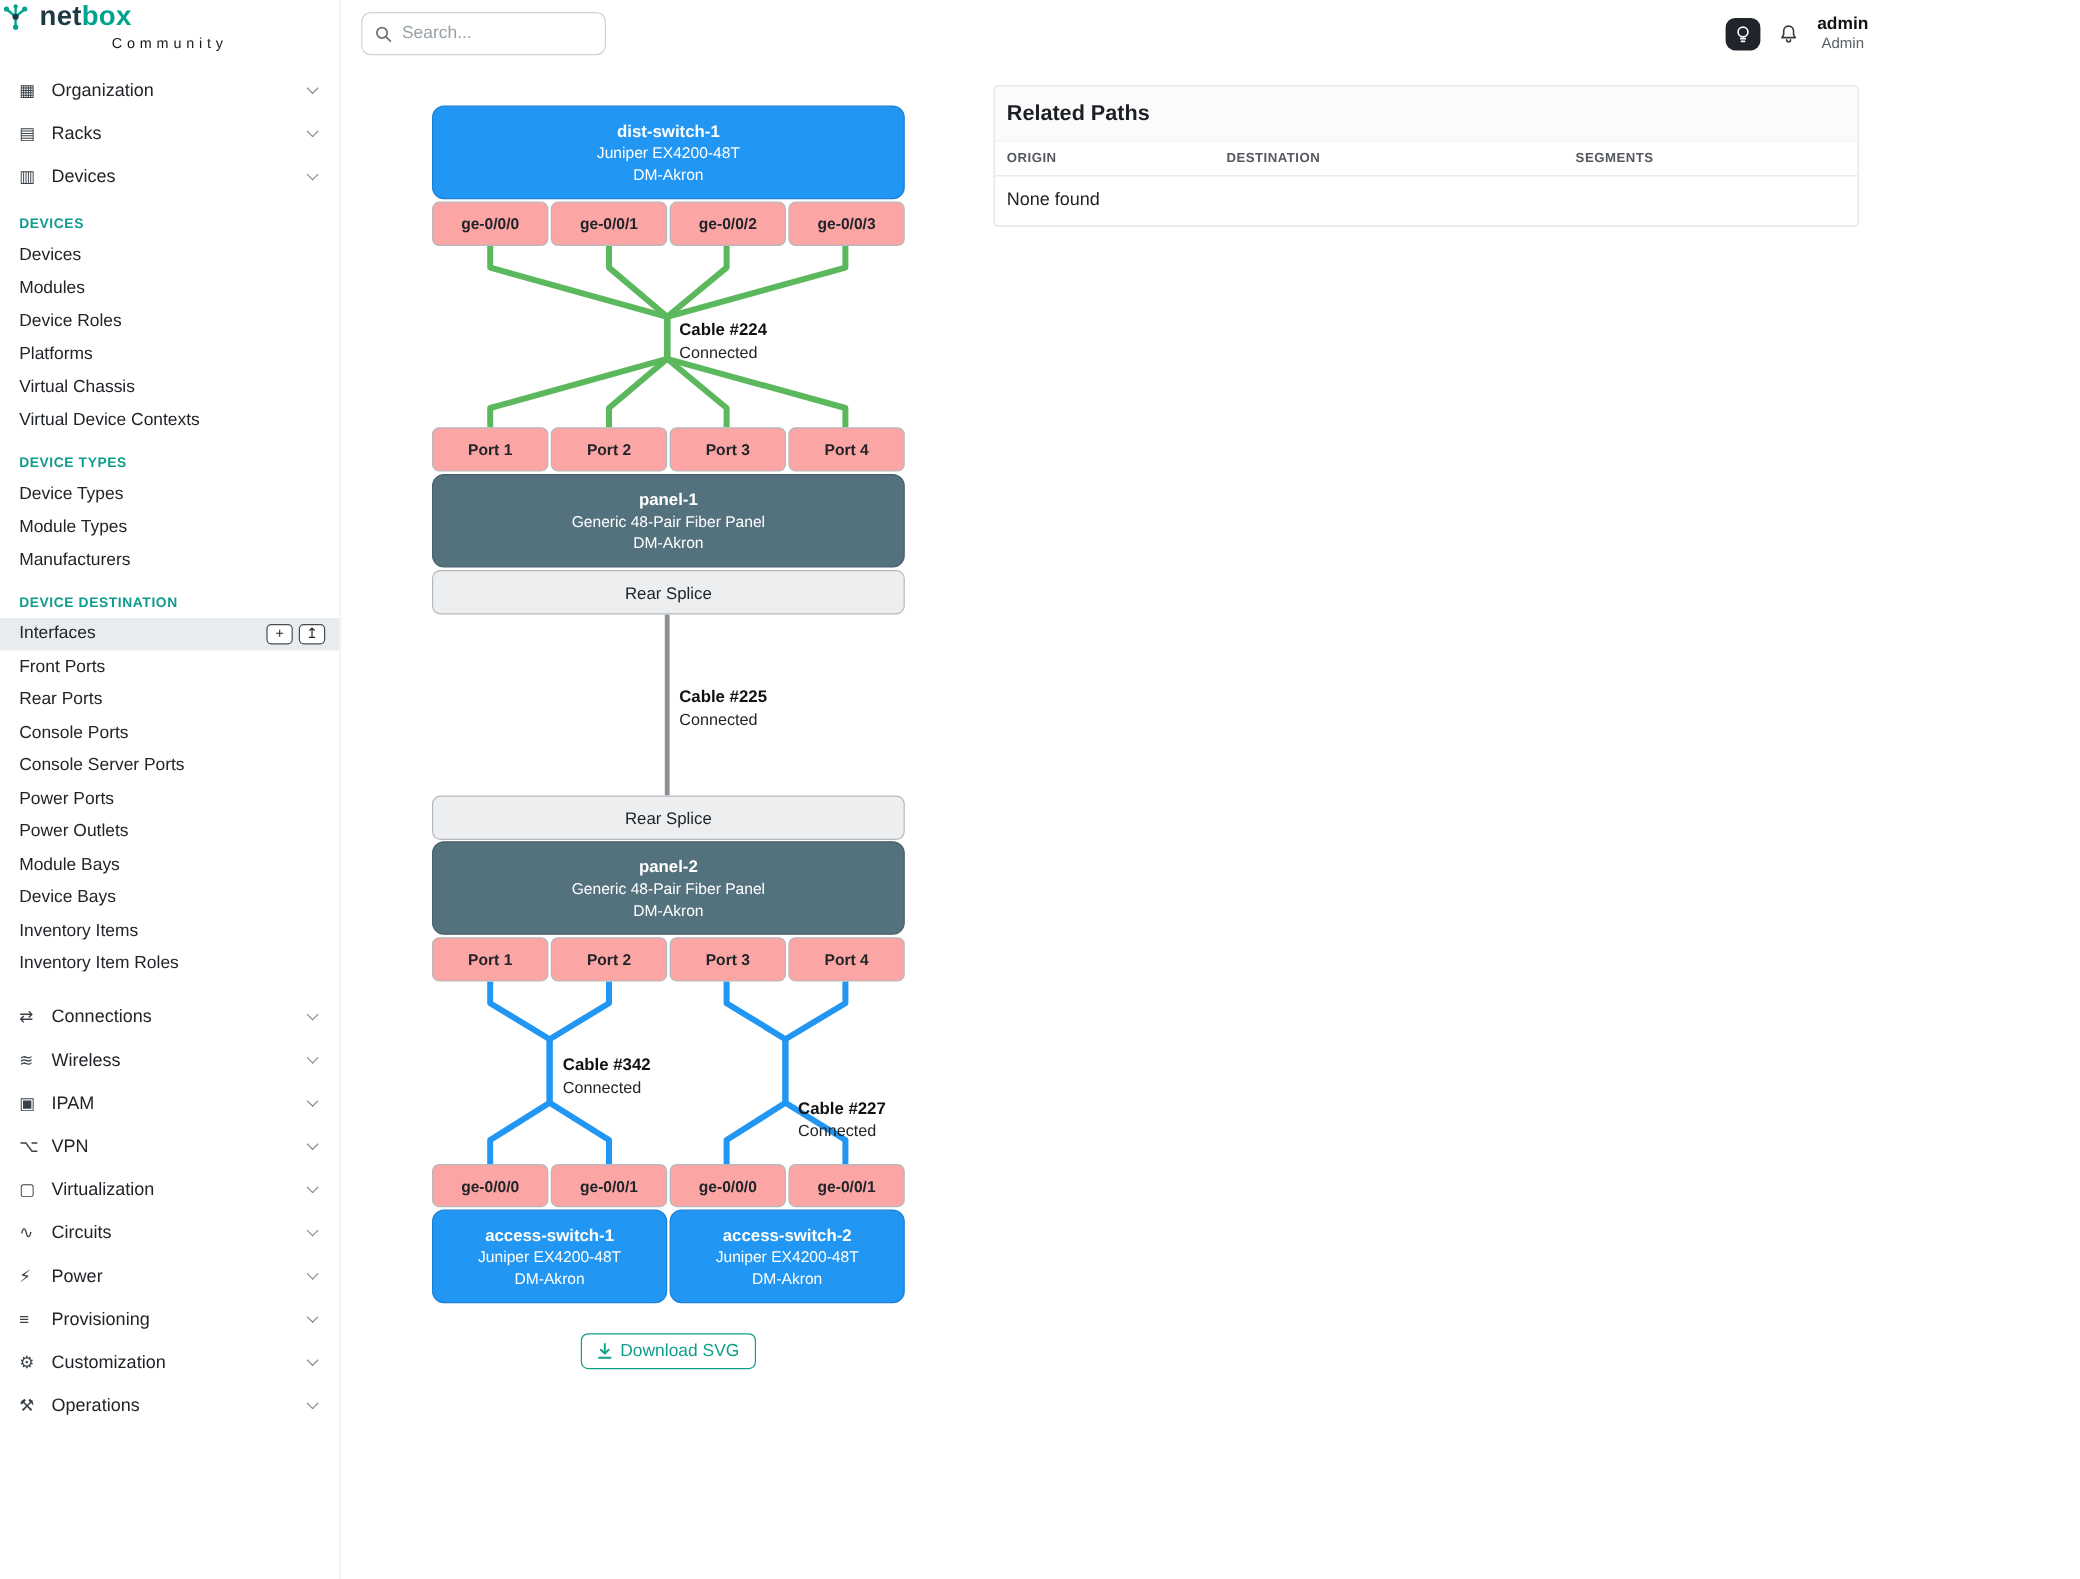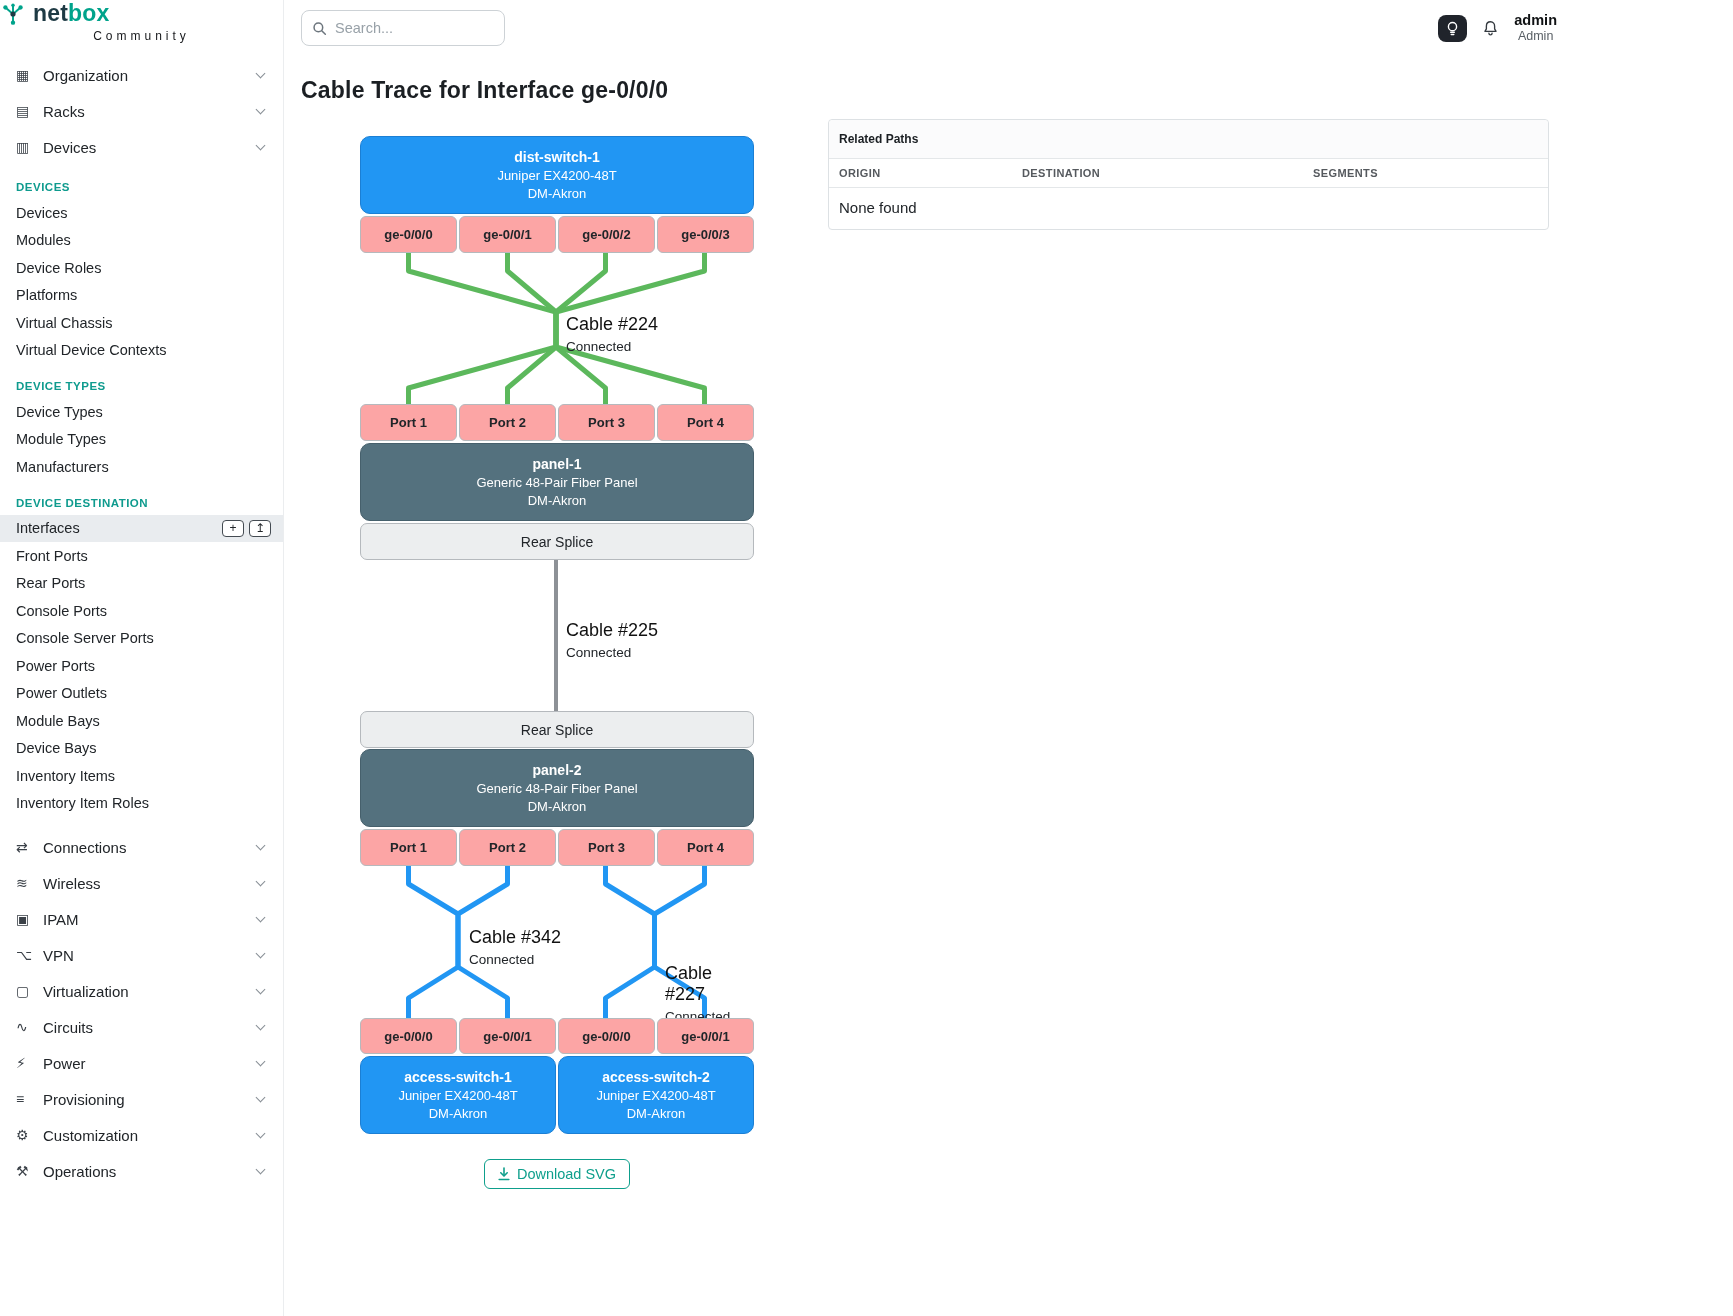--- a/index.html
+++ b/index.html
@@ -58,31 +58,31 @@
   .dev-box.blue { background:#2196f3; border:1px solid #1b7fd4; }
   .dev-box.slate { background:#54717e; border:1px solid #46606c; }
   .dev-name { font-size:14px; font-weight:700; }
   .dev-line { font-size:13px; }
   .ports-row { display:flex; gap:2px; }
   .port { flex:1; background:#fca5a5; border:1px solid #b5b9bd; border-radius:6px;
     display:flex; align-items:center; justify-content:center; font-size:13px; font-weight:700; cursor:pointer; }
   .splice { background:#eceeef; border:1px solid #b5b9bd; border-radius:7px;
     display:flex; align-items:center; justify-content:center; font-size:14px; font-weight:500; cursor:pointer; }
   .cable-label { position:absolute; cursor:pointer; }
-  .cl-name { font-size:18px; font-weight:400; color:#111; }
+  .cl-name { font-size:14px; font-weight:700; color:#111; }
   .cl-status { font-size:13.5px; margin-top:4px; color:#212529; }
 
   .download-row { width:394px; margin-left:59px; display:flex; justify-content:center; margin-top:24px; }
   .dl-btn { display:flex; align-items:center; gap:7px; background:#fff; border:1px solid #0e9f8c;
     color:#0e9f8c; border-radius:6px; padding:6px 13px; font-size:14.5px; font-weight:500;
     font-family:inherit; cursor:pointer; }
 
   
   .paths-card { margin-left:74px; width:721px; border:1px solid #dde1e4; border-radius:4px; background:#fff; }
-  .card-header { padding:12px 10px; font-size:12px; font-weight:600; color:#1b1f23;
+  .card-header { padding:12px 10px; font-size:18px; font-weight:600; color:#1b1f23;
     border-bottom:1px solid #e4e7e9; background:#fbfbfc; border-radius:4px 4px 0 0; }
   .table-head { display:grid; grid-template-columns:183px 291px 1fr; padding:8px 10px;
     border-bottom:1px solid #e4e7e9; }
   .table-head span { font-size:11px; font-weight:700; letter-spacing:.4px; color:#55595e; cursor:pointer; }
   .table-empty { padding:11px 10px 13px 10px; font-size:15px; color:#212529; }
 </style>
 </head>
 <body>
 
 <div class="app">
@@ -233,21 +233,20 @@
             </svg>
           </span>
           <div class="user">
             <div class="user-name">admin</div>
             <div class="user-role">Admin</div>
           </div>
         </div>
       </header>
 
       <section class="content">
-        <h1>Cable Trace for Interface ge-0/0/0</h1>
 
         <div class="trace-layout">
           <div class="diagram-col">
             <div class="diagram">
 
               <svg class="cables" width="394" height="1016">
 
                 <path d="M48.5 134 L48.5 152 L196 193 L196 228 L48.5 269 L48.5 285" fill="none" stroke-width="5" stroke-linejoin="round" stroke="#5cb85c"></path>
                 <path d="M147.5 134 L147.5 152 L196 193 L196 228 L147.5 269 L147.5 285" fill="none" stroke-width="5" stroke-linejoin="round" stroke="#5cb85c"></path>
                 <path d="M245.5 134 L245.5 152 L196 193 L196 228 L245.5 269 L245.5 285" fill="none" stroke-width="5" stroke-linejoin="round" stroke="#5cb85c"></path>

